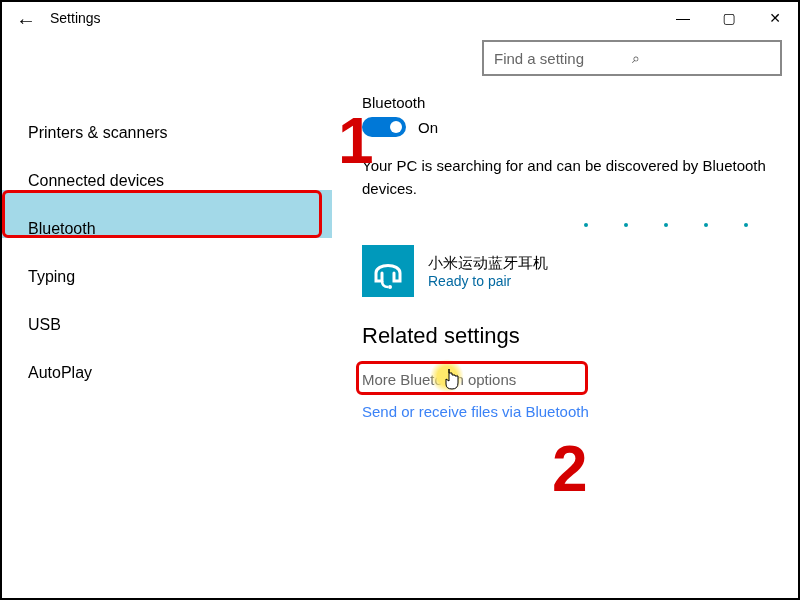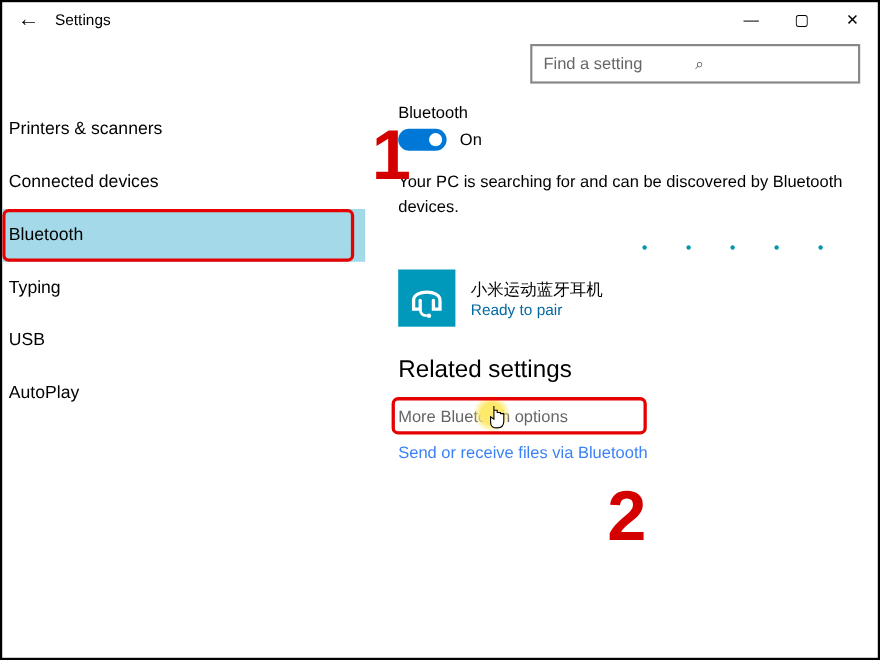--- a/index.html
+++ b/index.html
@@ -13,21 +13,21 @@
 .logo-block { display: flex; align-items: center; gap: 6px; }
 .logo-icon { width: 44px; height: 44px; position: relative; }
 .logo-text { display: flex; flex-direction: column; line-height: 1.1; }
 .brand { color: #e91e94; font-weight: bold; font-size: 15px; font-style: italic; }
 .devices-label { font-size: 20px; font-weight: bold; letter-spacing: 0.5px; }
 .search-box { margin-left: auto; width: 300px; height: 36px; border: 2px solid #888; display: flex; align-items: center; padding: 0 10px; color: #666; font-size: 15px; }
 .search-box span { flex: 1; }
 .search-icon { font-size: 14px; color: #555; }
 .content { display: flex; height: calc(100% - 90px); }
 .sidebar { width: 330px; padding-top: 6px; }
-.sidebar-item { height: 48px; display: flex; align-items: center; padding-left: 6px; font-size: 16px; cursor: pointer; position: relative; }
+.sidebar-item { height: 48px; display: flex; align-items: flex-end; padding-left: 26px; font-size: 16px; cursor: pointer; position: relative; }
 .sidebar-item.selected { background: #a3d9e8; }
 .red-box-1 { position: absolute; left: 0; top: 0; width: 320px; height: 48px; border: 3px solid #e60000; border-radius: 6px; pointer-events: none; }
 .main { flex: 1; padding: 6px 20px 0 30px; position: relative; }
 .main h1 { font-size: 26px; font-weight: normal; margin-bottom: 18px; }
 .bt-label { font-size: 15px; margin-bottom: 6px; }
 .toggle-row { display: flex; align-items: center; gap: 12px; margin-bottom: 18px; }
 .toggle { width: 44px; height: 20px; background: #0078d7; border-radius: 10px; position: relative; cursor: pointer; }
 .toggle-knob { width: 12px; height: 12px; background: #fff; border-radius: 50%; position: absolute; right: 4px; top: 4px; }
 .toggle-text { font-size: 15px; }
 .status-text { font-size: 15px; line-height: 1.5; margin-bottom: 23px; }

